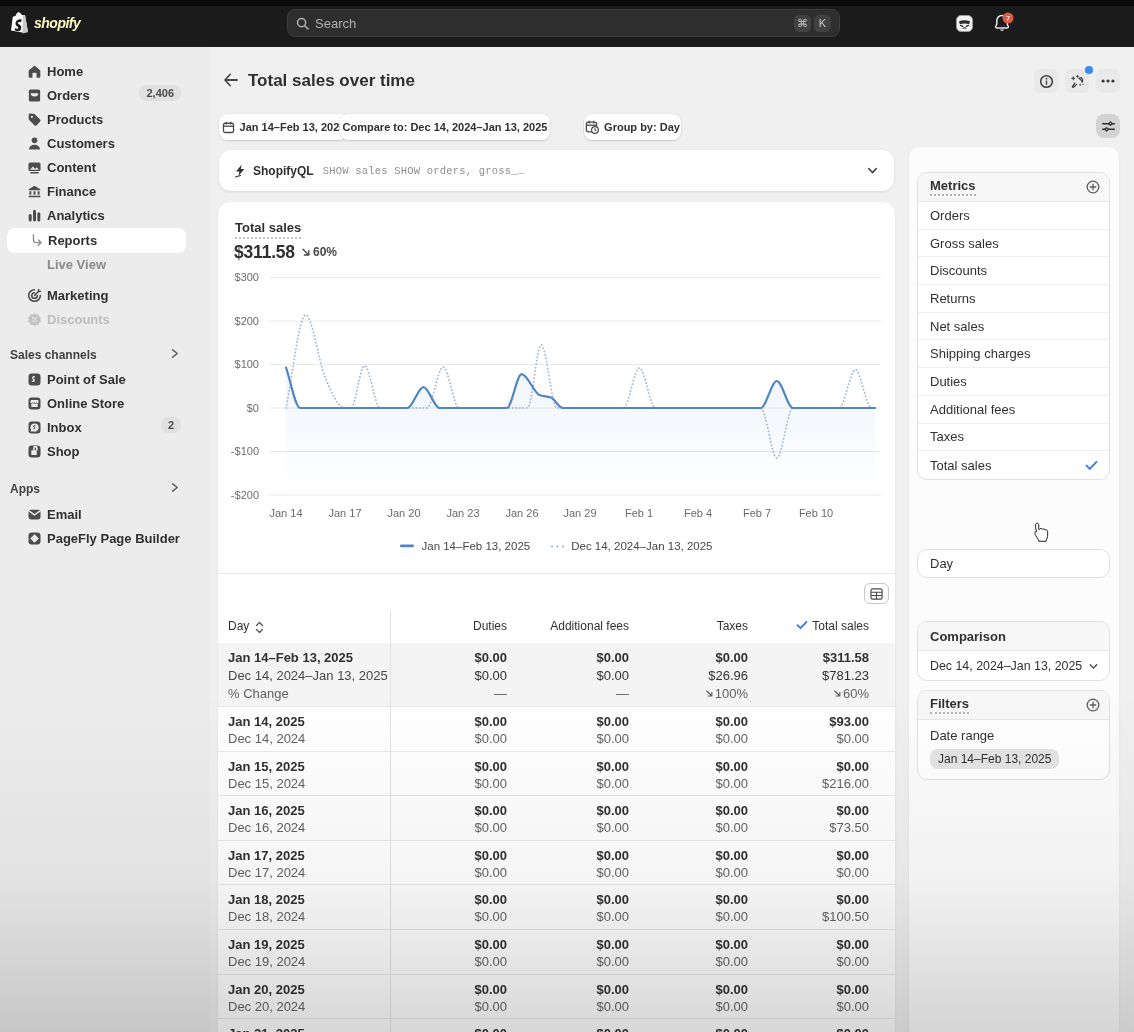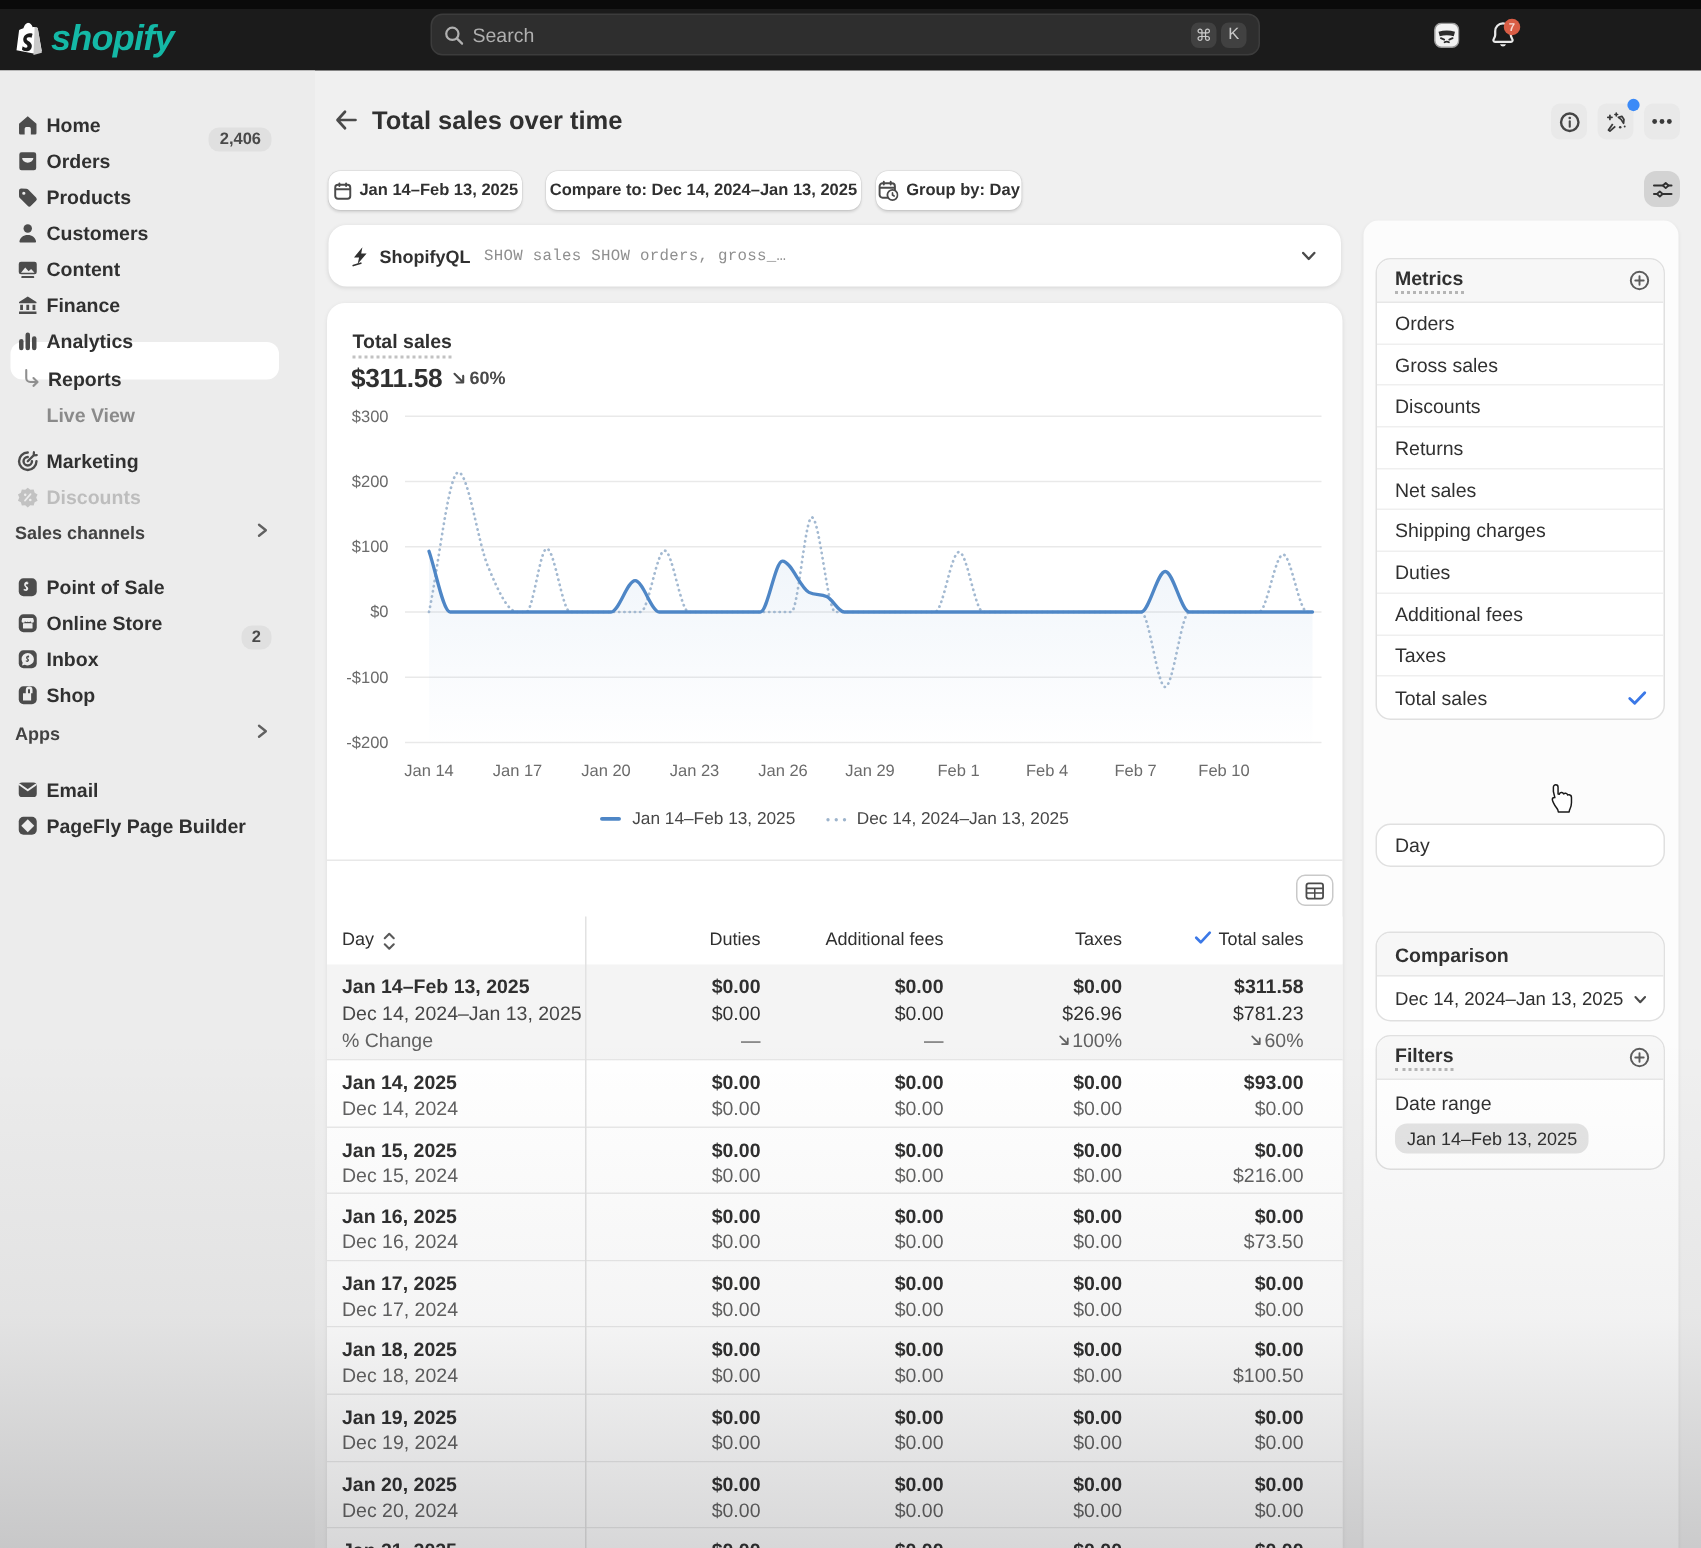--- a/index.html
+++ b/index.html
@@ -2,27 +2,27 @@
 <html><head><meta charset="utf-8">
 <style>
 *{margin:0;padding:0;box-sizing:border-box;}
 html,body{width:1134px;height:1032px;overflow:hidden;}
 body{font-family:"Liberation Sans",sans-serif;background:#f0f0f0;position:relative;color:#303030;}
 .abs{position:absolute;}
 
 #topbar{position:absolute;left:0;top:0;width:1134px;height:47px;background:#1b1b1b;}
 #topstrip{position:absolute;left:0;top:0;width:1134px;height:6px;background:#0a0a0a;}
 #logo{position:absolute;left:10px;top:12px;display:flex;align-items:center;}
-#logotext{color:#14b8a6;font-weight:700;font-style:italic;font-size:24px;letter-spacing:-0.5px;margin-left:5px;}
+#logotext{color:#fef9c3;font-weight:700;font-style:italic;font-size:14px;letter-spacing:-0.5px;margin-left:5px;}
 #search{position:absolute;left:287px;top:9px;width:553px;height:28px;background:#2e2e2e;border:1px solid #3c3c3c;border-radius:8px;display:flex;align-items:center;padding:0 8px;}
 #search .stext{color:#b0b0b0;font-size:13px;margin-left:6px;flex:1;}
 .kcap{background:#414141;color:#c9c9c9;border-radius:5px;font-size:11px;width:17px;height:17px;display:inline-flex;align-items:center;justify-content:center;margin-left:3px;}
 
 #sidebar{position:absolute;left:0;top:47px;width:210px;height:985px;background:#ececec;}
-.nav{position:absolute;left:0;width:210px;height:24px;display:flex;align-items:center;margin-top:12px;}
+.nav{position:absolute;left:16px;width:210px;height:24px;display:flex;align-items:center;}
 .nav .ic{width:16px;height:16px;margin-left:10px;flex:0 0 16px;display:flex;align-items:center;justify-content:center;}
 .nav .lb{margin-left:5px;font-size:13px;font-weight:600;color:#303030;}
 .nav .lb.dim{color:#bdbdbd;}
 .nav .lb.gray{color:#8a8a8a;margin-left:31px;}
 .badge{position:absolute;right:29px;background:#e0e0e0;border-radius:7px;font-size:11px;font-weight:600;color:#4a4a4a;padding:2px 7px;}
 .navhead{position:absolute;left:10px;width:190px;font-size:12px;font-weight:600;color:#424242;display:flex;align-items:center;}
 .navhead .chev{position:absolute;right:20px;}
 #selpill{position:absolute;left:7px;top:181px;width:179px;height:25px;background:#fff;border-radius:8px;}
 
 .hbtn{position:absolute;width:24px;height:24px;background:#e9e9e9;border-radius:6px;display:flex;align-items:center;justify-content:center;}
@@ -273,21 +273,21 @@
   </div>
 <svg class="abs" style="left:1084px;top:65px;" width="10" height="10" viewBox="0 0 10 10">
     <circle cx="5" cy="5" r="4.1" fill="#3b8af7"></circle>
   </svg>
 
 <div class="pill" style="left:219px;width:129px;"><svg width="13" height="13" viewBox="0 0 14 14" style="margin-right:5px;">
       <rect x="1.6" y="2.4" width="10.8" height="10" rx="2" fill="none" stroke="#4a4a4a" stroke-width="1.4"></rect>
       <path d="M1.8 5.6 H12.2" stroke="#4a4a4a" stroke-width="1.4"></path>
       <path d="M4.6 1.4 V3.2 M9.4 1.4 V3.2" stroke="#4a4a4a" stroke-width="1.4" stroke-linecap="round"></path>
     </svg>Jan 14–Feb 13, 2025</div>
-<div class="pill" style="left:364px;width:210px;">Compare to: Dec 14, 2024–Jan 13, 2025</div>
+<div class="pill" style="left:340px;width:210px;">Compare to: Dec 14, 2024–Jan 13, 2025</div>
 <div class="pill" style="left:584px;width:97px;"><svg width="14" height="14" viewBox="0 0 14 14" style="margin-right:5px;">
       <rect x="1.4" y="2.2" width="10.2" height="9.6" rx="2" fill="none" stroke="#4a4a4a" stroke-width="1.3"></rect>
       <path d="M1.6 5.2 H11.4" stroke="#4a4a4a" stroke-width="1.3"></path>
       <path d="M4.2 1.2 V3 M8.8 1.2 V3" stroke="#4a4a4a" stroke-width="1.3" stroke-linecap="round"></path>
       <circle cx="10" cy="10" r="3.4" fill="#fff" stroke="#4a4a4a" stroke-width="1.2"></circle>
       <path d="M10 8.6 V10 L11.1 10.7" fill="none" stroke="#4a4a4a" stroke-width="1.1" stroke-linecap="round"></path>
     </svg>Group by: Day</div>
 <div class="hbtn" style="left:1096px;top:114px;background:#d3d3d3;border-radius:8px;">
     <svg width="15" height="15" viewBox="0 0 16 16">
 <path d="M1.8 5 H8.2 M12 5 H14.2" stroke="#303030" stroke-width="1.5" stroke-linecap="round"></path>

